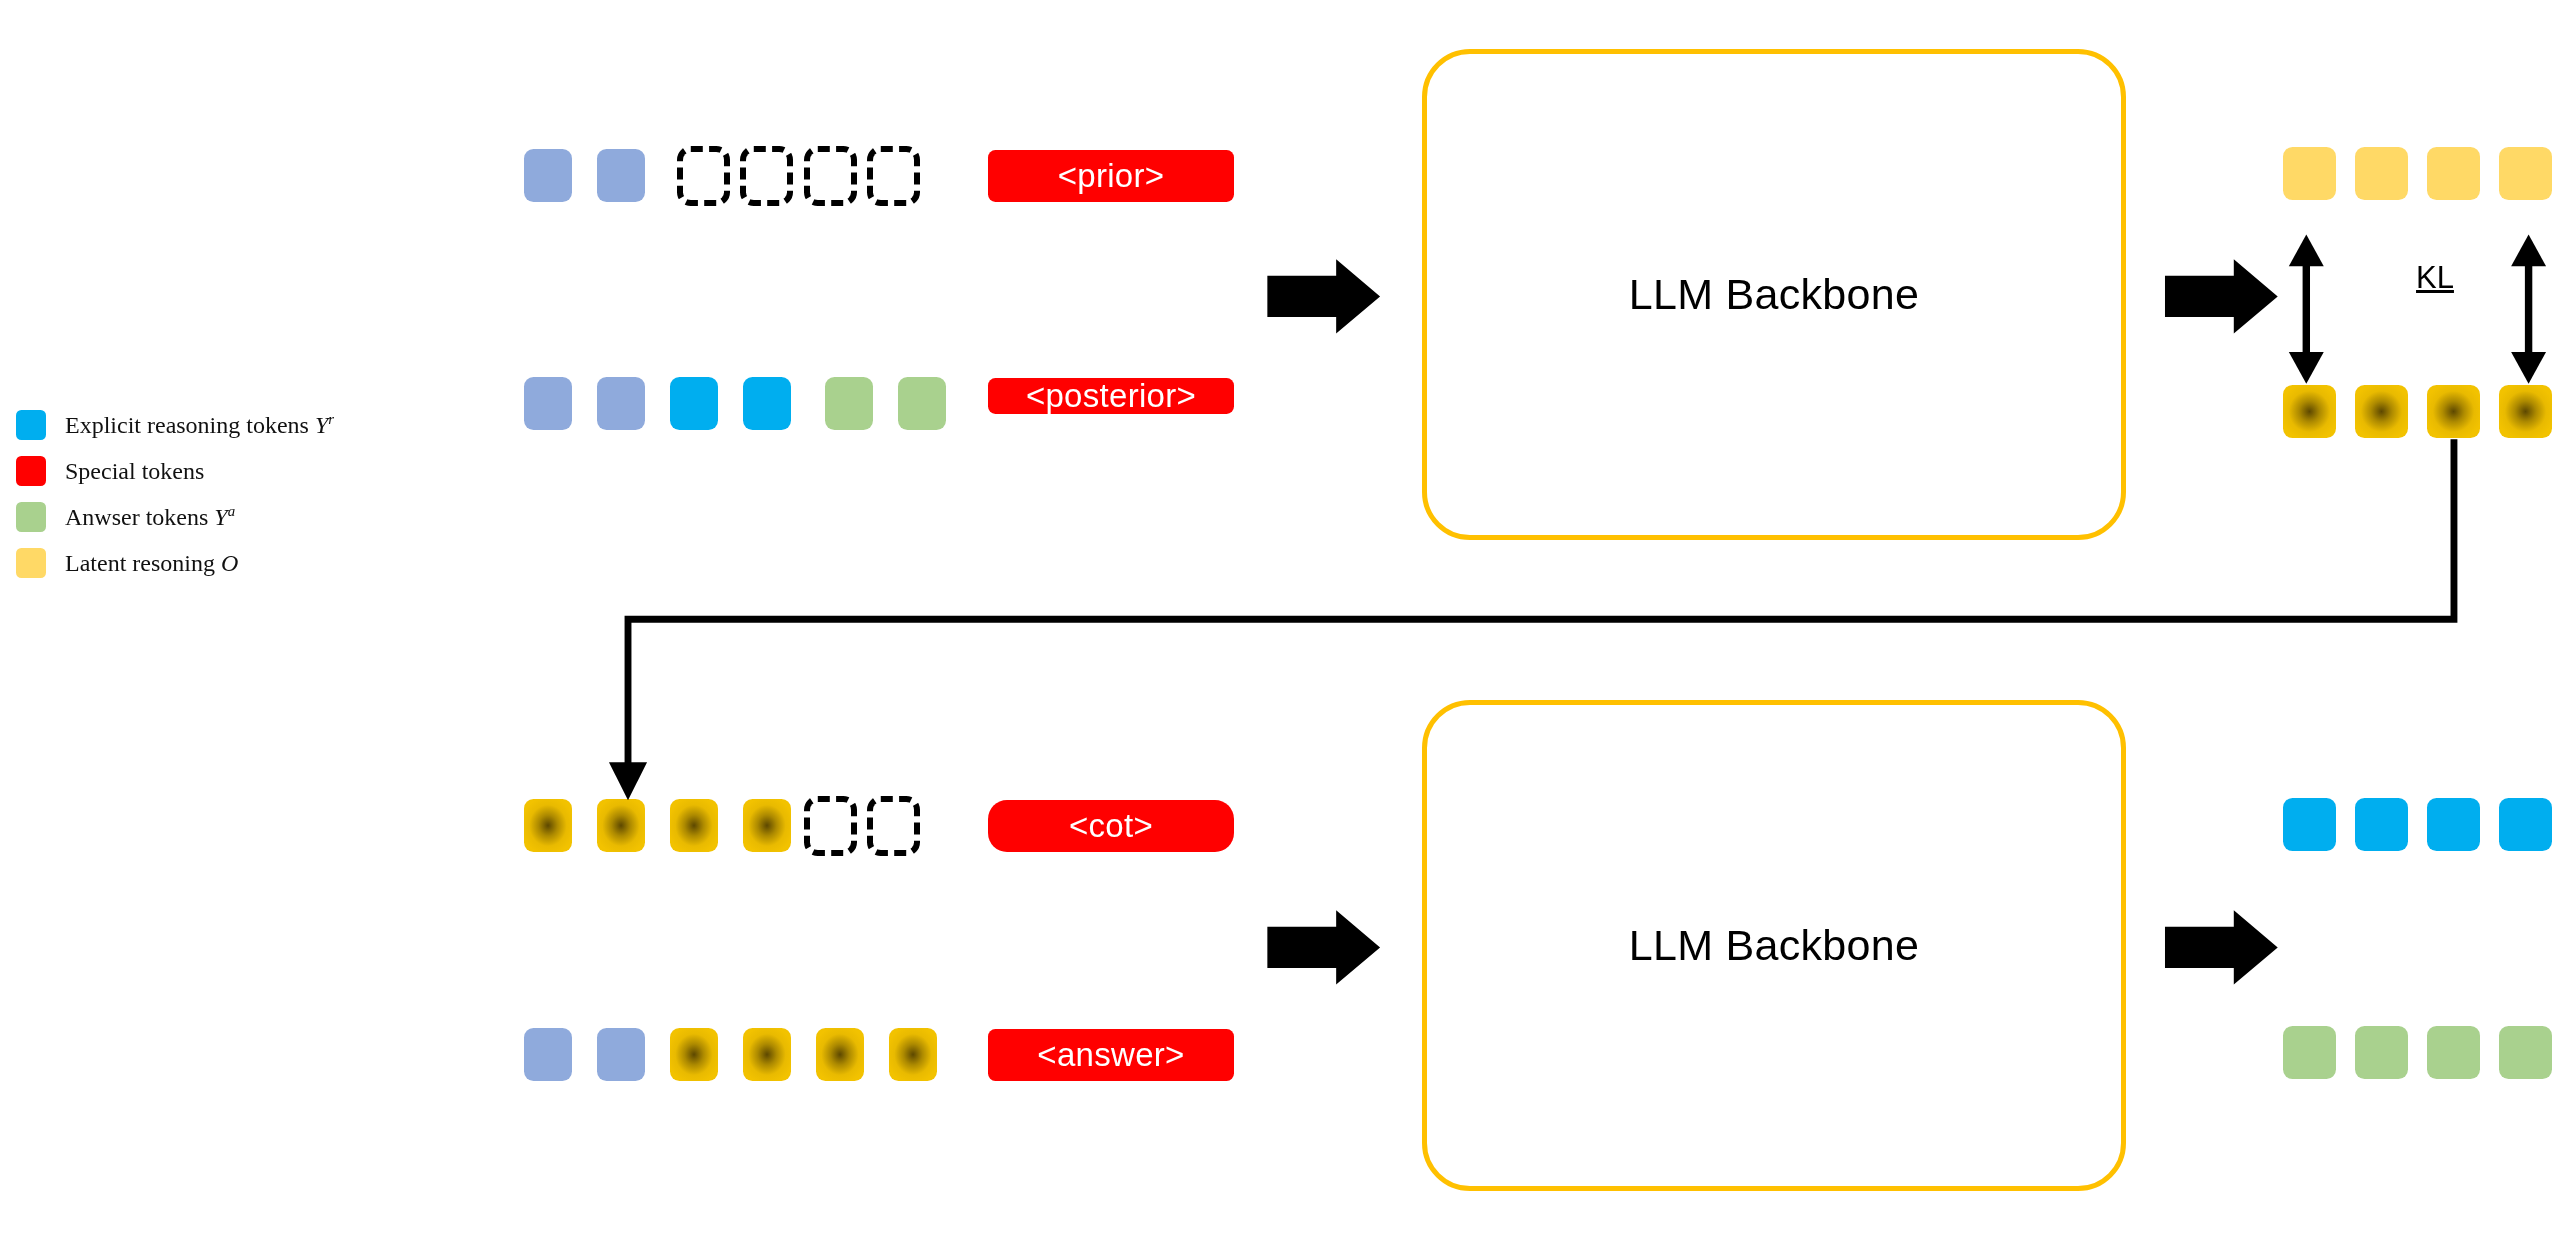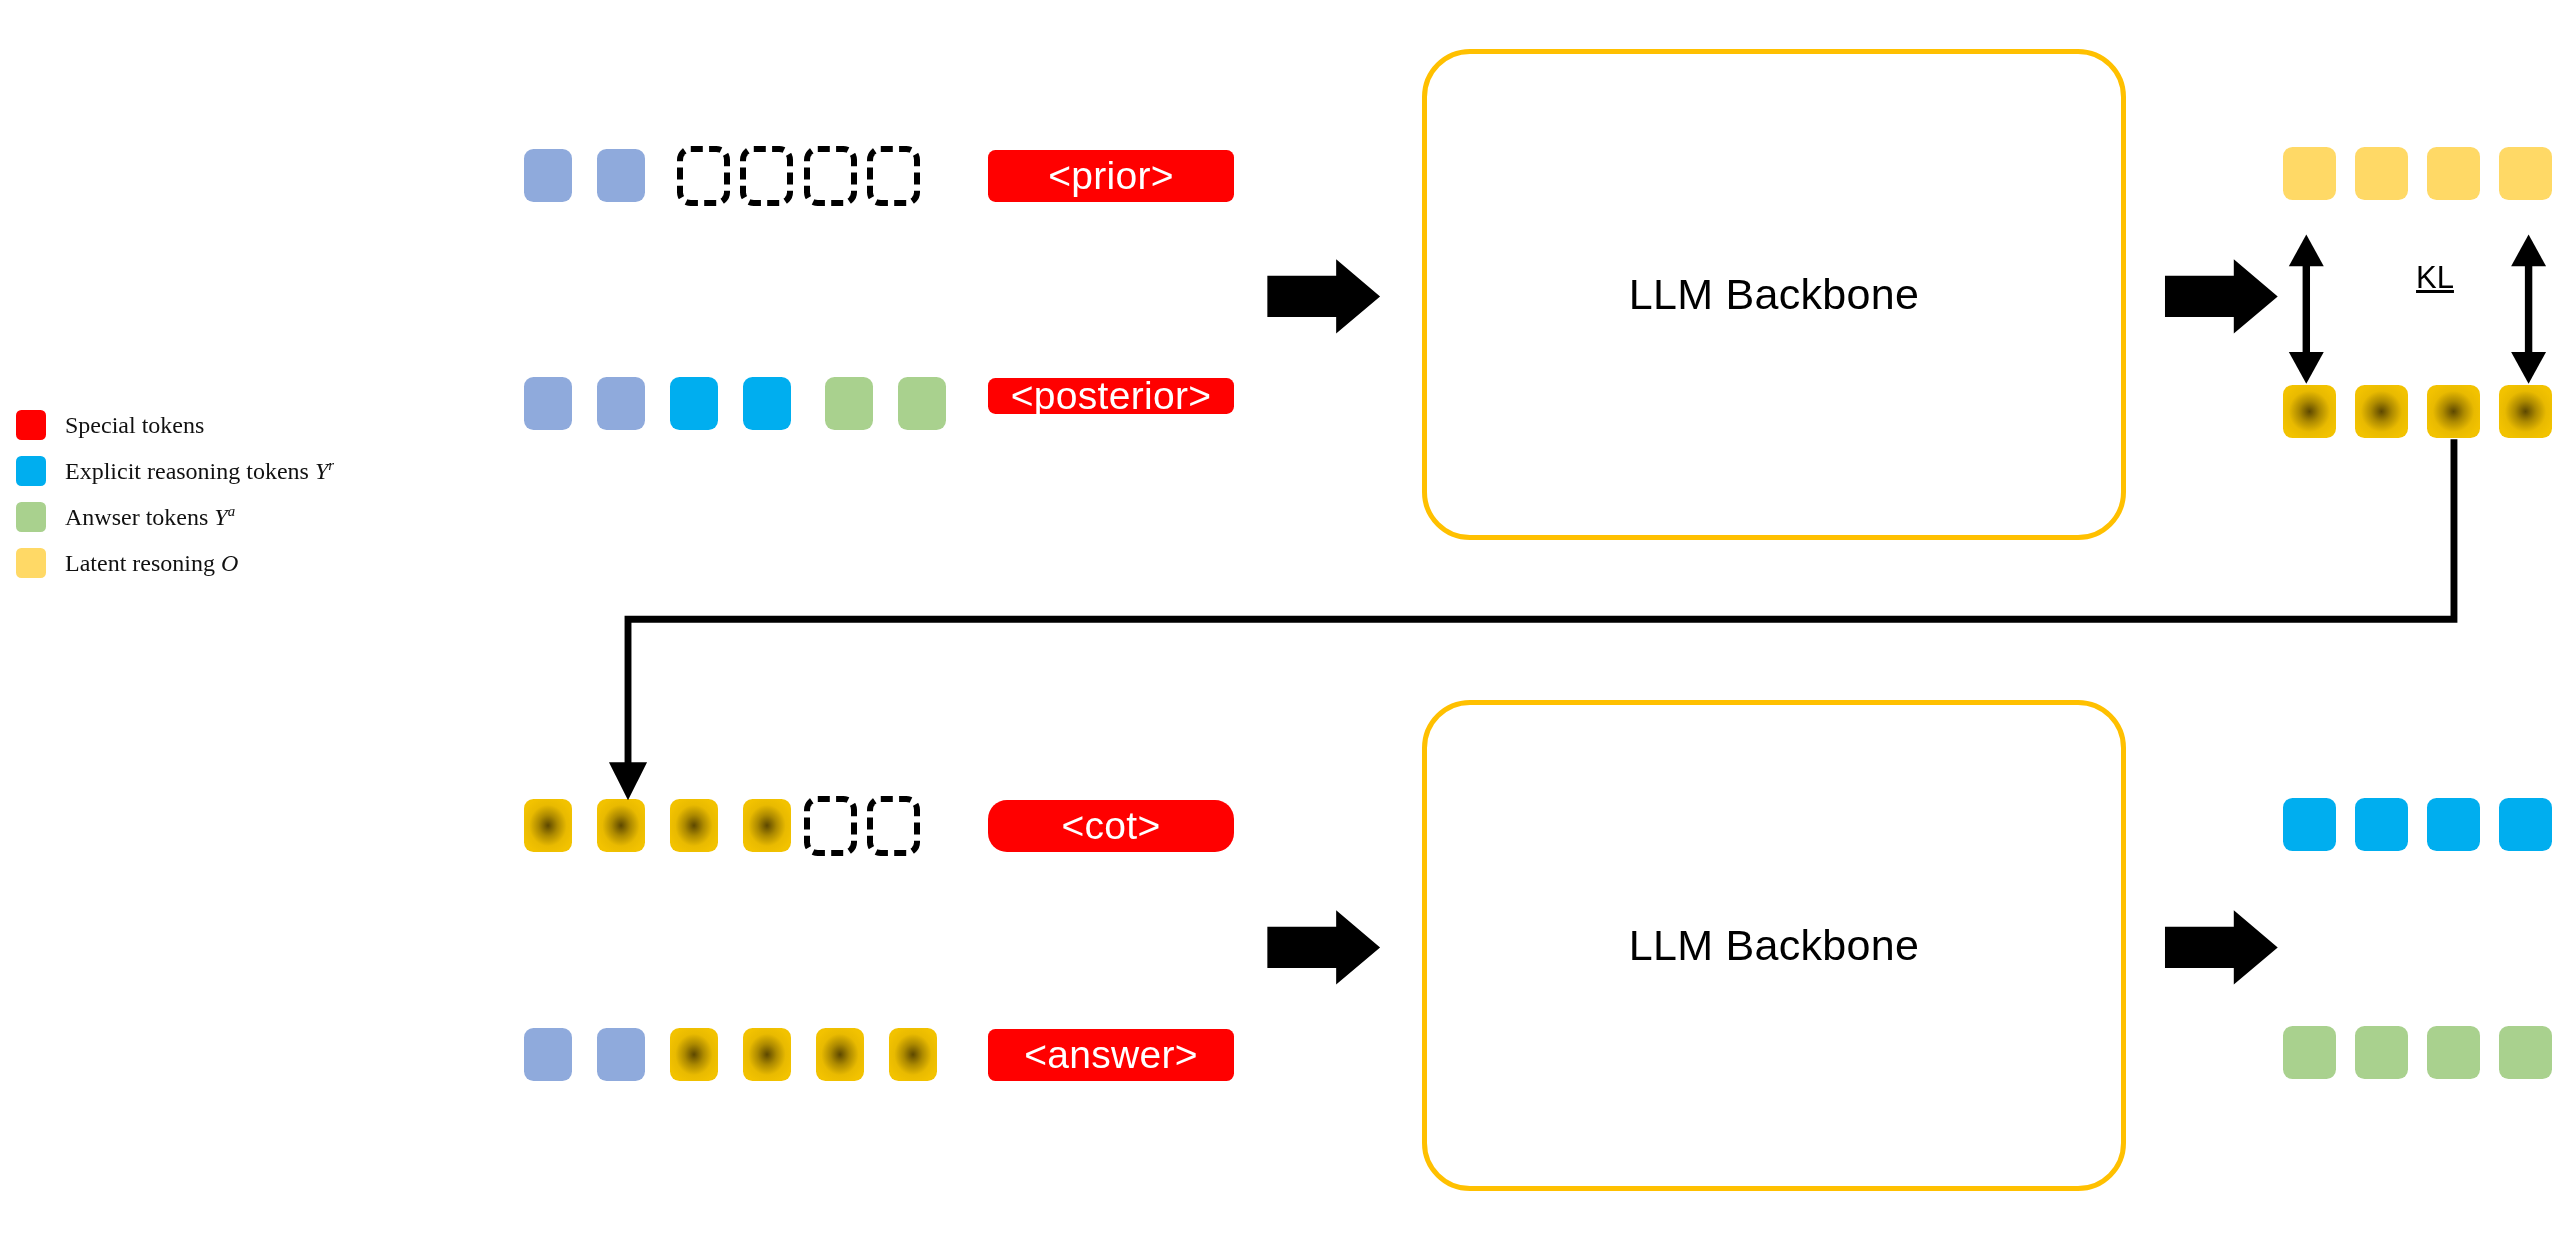--- a/index.html
+++ b/index.html
@@ -47,21 +47,21 @@
   
   .special-tag {
     position: absolute;
     background: #FF0000;
     border-radius: 7.4px;
     color: #ffffff;
     display: flex;
     align-items: center;
     justify-content: center;
     font-family: "Liberation Sans", sans-serif;
-    font-size: 39px;
+    font-size: 33px;
     letter-spacing: 0.3px;
     white-space: nowrap;
   }
 
   
   .backbone {
     position: absolute;
     border: 5.8px solid #FFC000;
     border-radius: 48px;
     background: #ffffff;
@@ -132,27 +132,27 @@
   }
 </style>
 </head>
 <body>
 
 <div id="canvas">
 
   <div id="legend">
 
     <div class="legend-row">
+      <div class="legend-swatch tok-reason"></div>
+      <div class="legend-text"><span>Explicit reasoning tokens </span><span class="mathvar">Y</span><sup>r</sup></div>
+    </div>
+
+    <div class="legend-row">
       <div class="legend-swatch" style="background:#FF0000"></div>
       <div class="legend-text"><span>Special tokens</span></div>
-    </div>
-
-    <div class="legend-row">
-      <div class="legend-swatch tok-reason"></div>
-      <div class="legend-text"><span>Explicit reasoning tokens </span><span class="mathvar">Y</span><sup>r</sup></div>
     </div>
 
     <div class="legend-row">
       <div class="legend-swatch tok-answer"></div>
       <div class="legend-text"><span>Anwser tokens </span><span class="mathvar">Y</span><sup>a</sup></div>
     </div>
 
 
     <div class="legend-row">
       <div class="legend-swatch tok-latent"></div>

